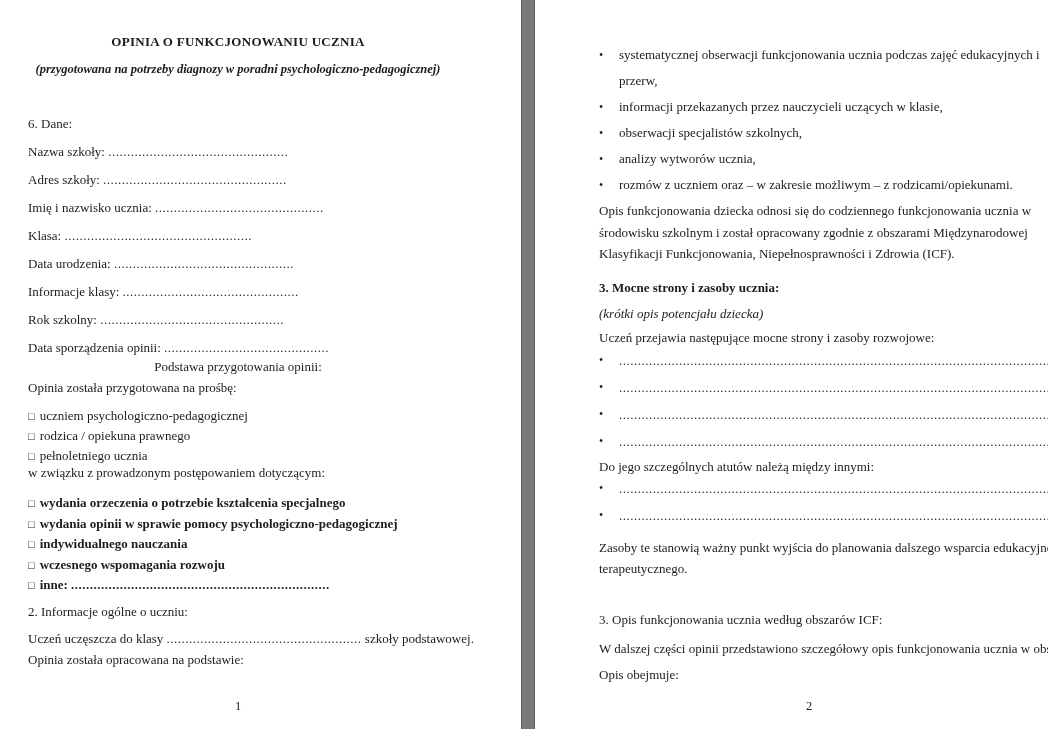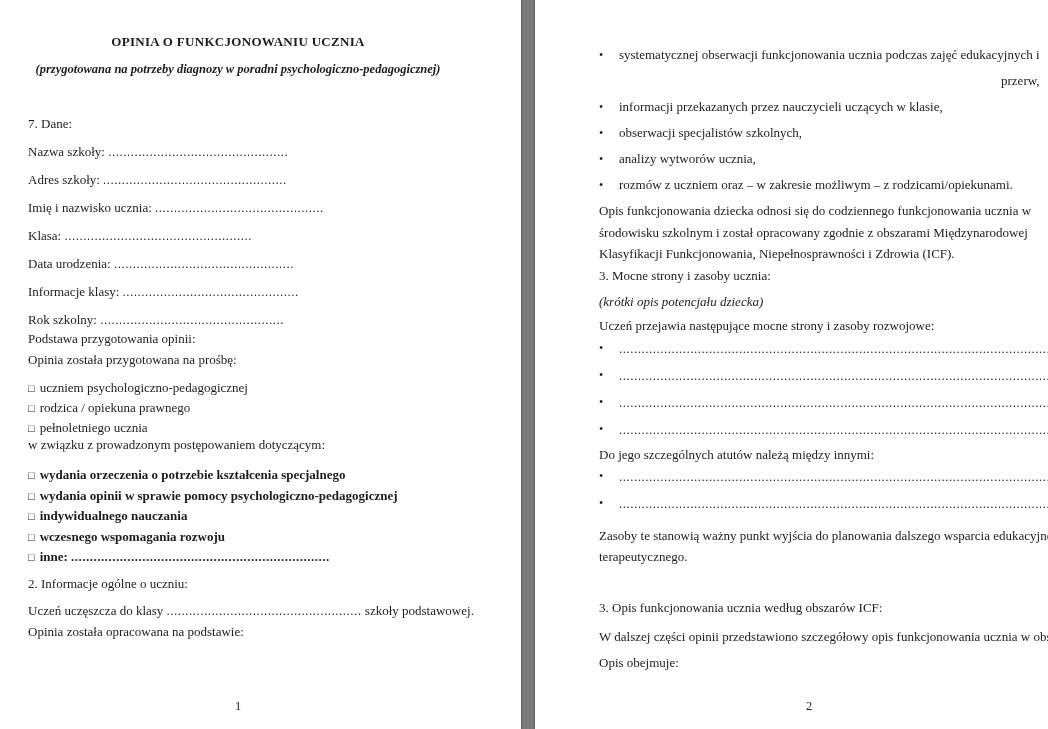--- a/index.html
+++ b/index.html
@@ -15,39 +15,39 @@
   .divider{flex:none;width:14px;background:#7a7a7a;border-left:1px solid #626262;border-right:1px solid #626262;box-sizing:border-box;}
   .col{width:420px;}
 
   .doc-title{font-weight:bold;text-align:center;font-size:13px;letter-spacing:.3px;line-height:16px;white-space:nowrap;}
   .doc-subtitle{font-weight:bold;font-style:italic;text-align:center;font-size:12.5px;margin-top:11px;line-height:16px;white-space:nowrap;}
 
   .s-heading{margin-top:40px;line-height:13px;}
   .field{margin-top:15px;line-height:13px;white-space:nowrap;}
   .dots{letter-spacing:.5px;color:#2a2a2a;}
 
-  .podstawa{margin-top:6px;line-height:13px;}
+  .podstawa{margin-top:6px;line-height:13px;text-align:center;}
   .prosba{margin-top:8px;line-height:13px;}
   .cb-list{margin-top:12px;}
   .cb-item{line-height:20px;white-space:nowrap;}
   .cb-glyph{font-size:11px;margin-right:5px;}
   .zwiazek{line-height:13px;}
   .cb-list2{margin-top:14px;}
   .cb-item2{line-height:19.5px;white-space:nowrap;font-weight:bold;}
   .s2-heading{margin-top:9px;line-height:13px;}
   .uczen-line{margin-top:14px;line-height:13px;white-space:nowrap;}
   .opracowana{margin-top:8px;line-height:13px;}
 
   .b-row{display:flex;}
   .b-glyph{width:20px;flex:none;line-height:26px;text-align:left;font-size:12px;}
-  .b-text div{line-height:26px;white-space:nowrap;text-align:right;}
+  .b-text div{line-height:26px;white-space:nowrap;}
 
   .para{margin-top:2px;}
   .para div{line-height:21.5px;white-space:nowrap;}
-  .s3-heading{margin-top:4px;line-height:14px;}
+  .s3-heading{margin-top:16px;line-height:14px;font-weight:bold;}
   .s3-note{margin-top:11px;font-style:italic;line-height:15px;}
   .mocne{margin-top:10px;line-height:13px;}
   .dlist{margin-top:3px;}
   .dlist2{margin-top:2px;}
   .d-row{display:flex;line-height:27px;white-space:nowrap;}
   .d-row .b-glyph{line-height:27px;}
   .atuty{margin-top:5px;line-height:13px;}
   .zasoby{margin-top:8px;}
   .zasoby div{line-height:21px;white-space:nowrap;}
   .s4-heading{margin-top:34px;line-height:14px;}
@@ -60,29 +60,30 @@
   .page--two .page-num{left:64px;}
 </style>
 </head>
 <body>
 
 <div class="page page--one">
   <div class="col">
     <div class="doc-title">OPINIA O FUNKCJONOWANIU UCZNIA</div>
     <div class="doc-subtitle">(przygotowana na potrzeby diagnozy w poradni psychologiczno-pedagogicznej)</div>
 
-    <div class="s-heading">7. Dane:</div>
+    <div class="s-heading">6. Dane:</div>
 
     <div class="field"><span>Nazwa szkoły: </span><span class="dots">................................................</span></div>
     <div class="field"><span>Adres szkoły: </span><span class="dots">.................................................</span></div>
     <div class="field"><span>Imię i nazwisko ucznia: </span><span class="dots">.............................................</span></div>
     <div class="field"><span>Klasa: </span><span class="dots">..................................................</span></div>
     <div class="field"><span>Data urodzenia: </span><span class="dots">................................................</span></div>
     <div class="field"><span>Informacje klasy: </span><span class="dots">...............................................</span></div>
     <div class="field"><span>Rok szkolny: </span><span class="dots">.................................................</span></div>
+    <div class="field"><span>Data sporządzenia opinii: </span><span class="dots">............................................</span></div>
 
     <div class="podstawa">Podstawa przygotowania opinii:</div>
     <div class="prosba">Opinia została przygotowana na prośbę:</div>
 
     <div class="cb-list">
       <div class="cb-item"><span class="cb-glyph">□</span><span>uczniem psychologiczno-pedagogicznej</span></div>
       <div class="cb-item"><span class="cb-glyph">□</span><span>rodzica / opiekuna prawnego</span></div>
       <div class="cb-item"><span class="cb-glyph">□</span><span>pełnoletniego ucznia</span></div>
     </div>
 

